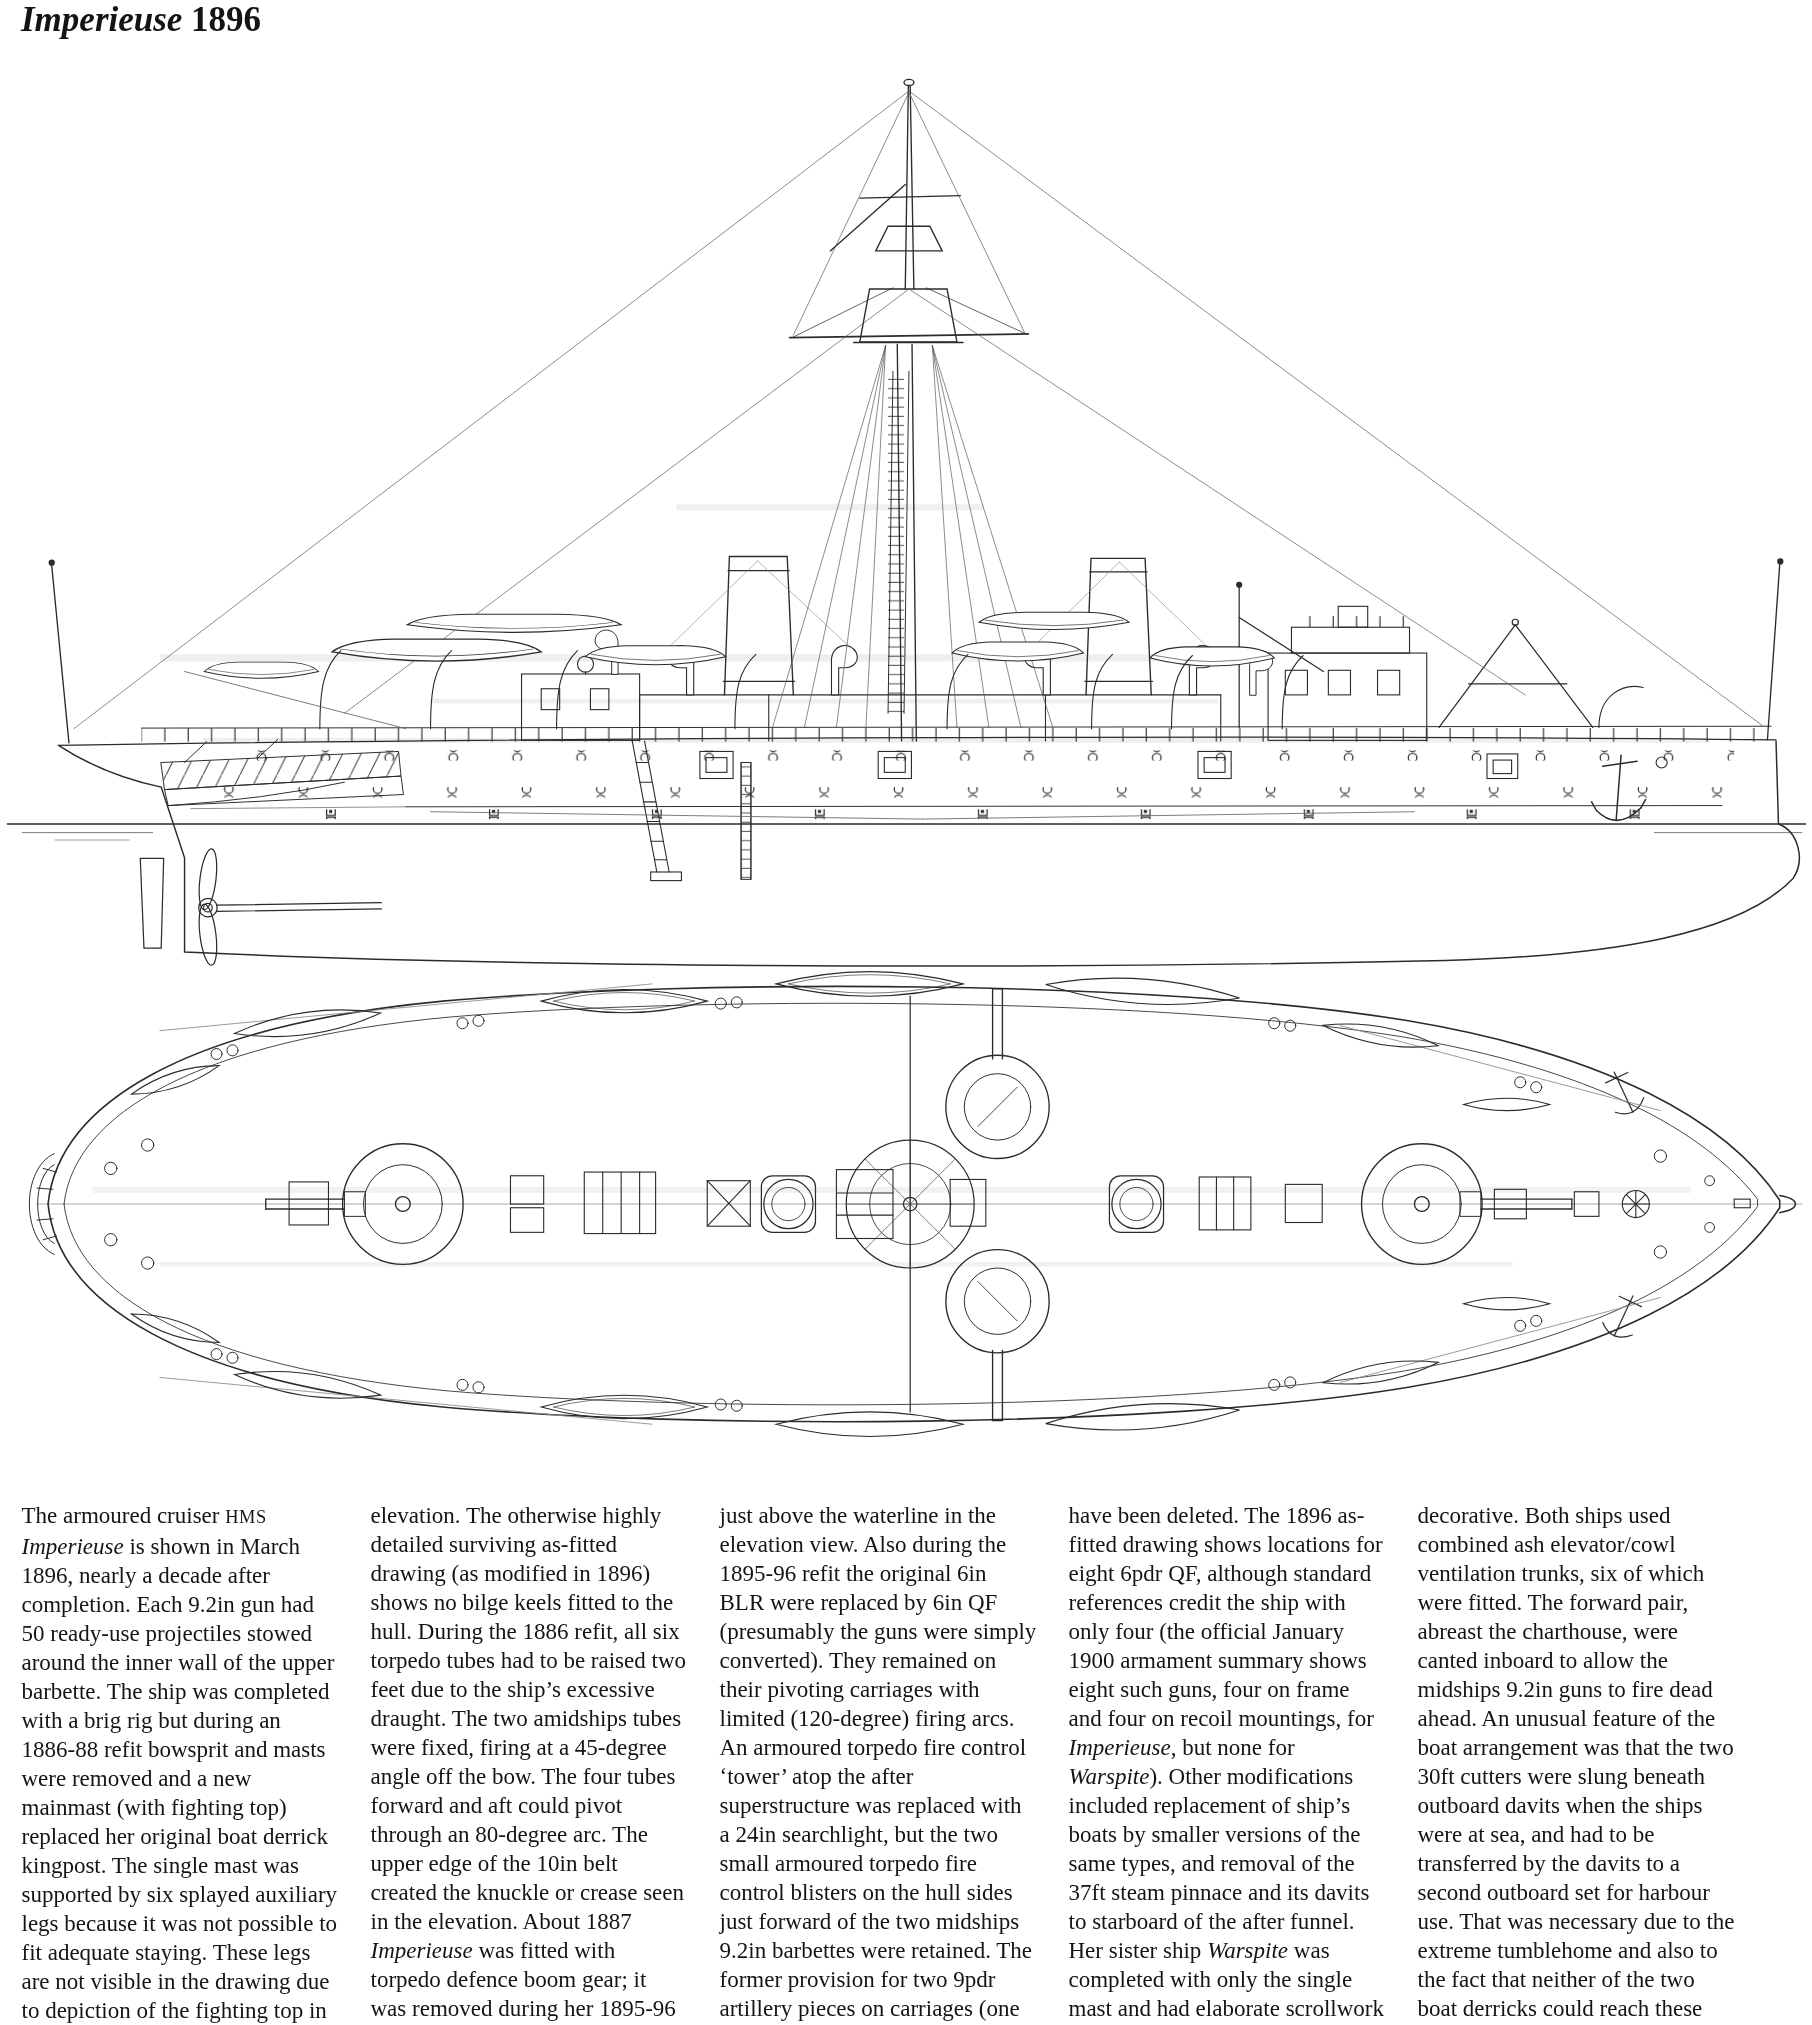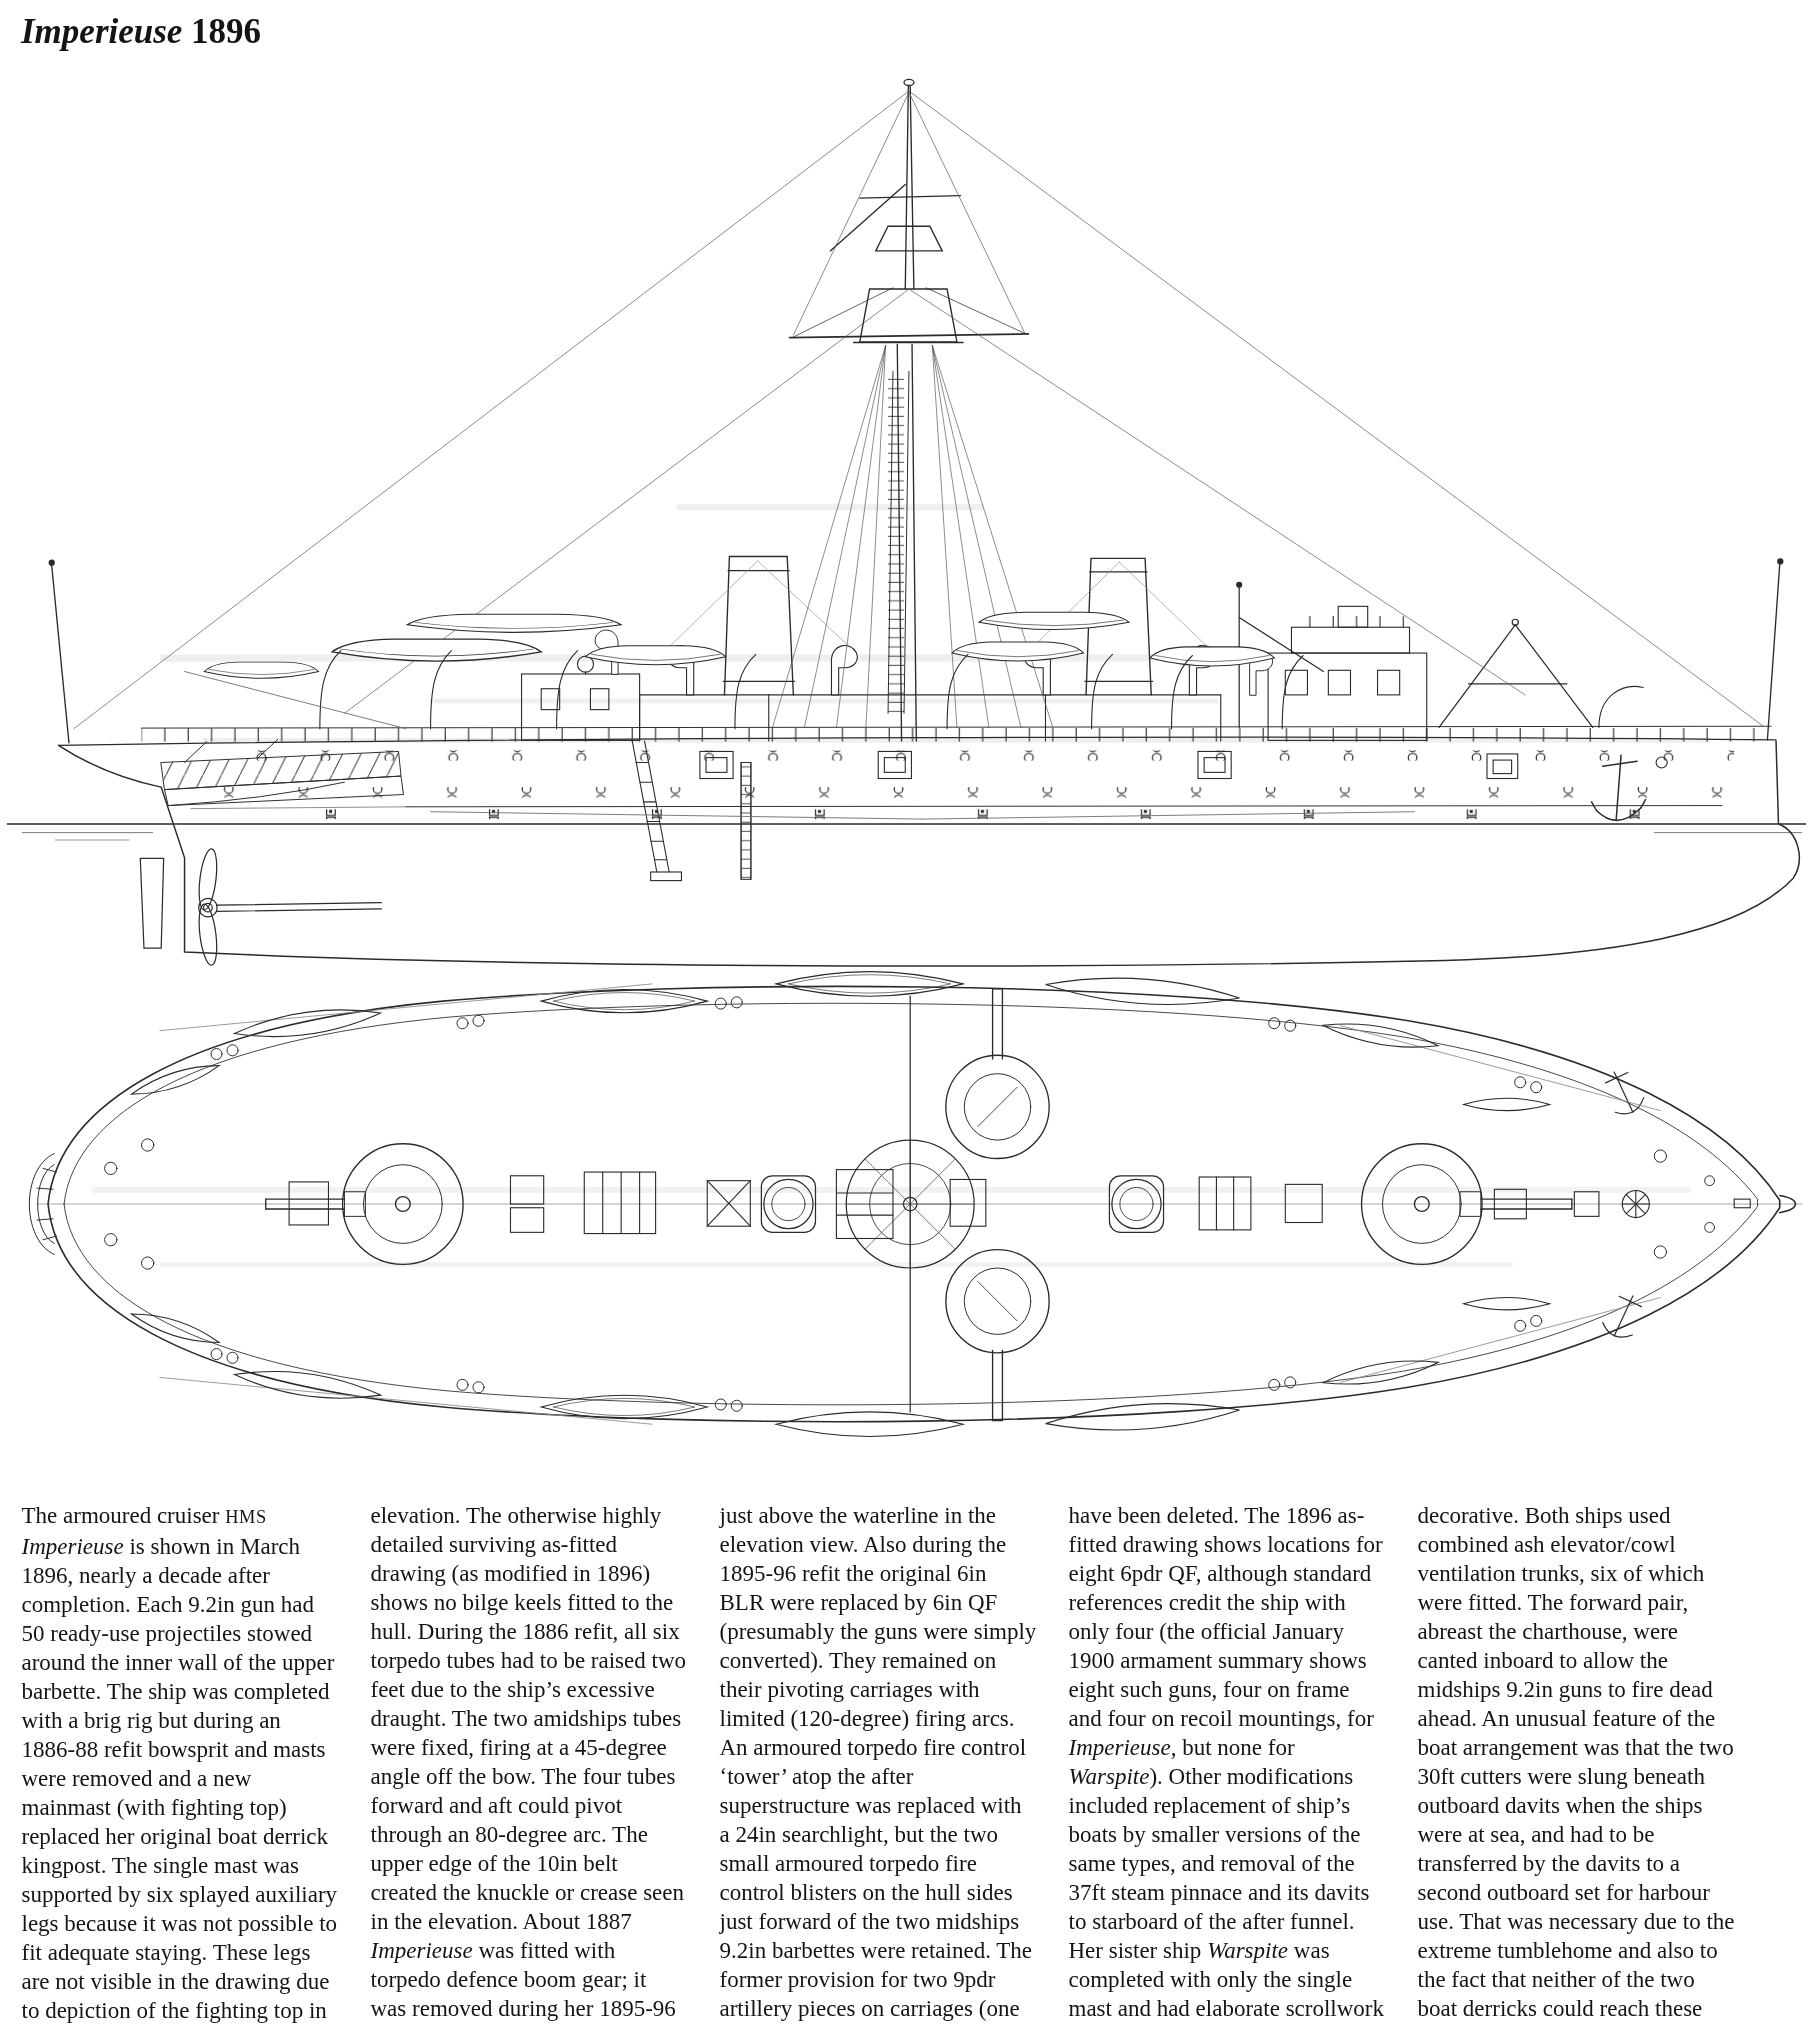--- a/index.html
+++ b/index.html
@@ -1,20 +1,20 @@
 <!DOCTYPE html>
 <html style="font-size:9.8px"><head>
 <meta charset="utf-8">
 <style>
   html,body{margin:0;padding:0;background:#e8e8e8;}
   .page{position:relative;width:1813px;height:2025px;background:#ffffff;overflow:hidden;
         font-family:"Liberation Serif", serif;color:#141414;}
   .art{position:absolute;left:0;top:0;z-index:1;}
   .title{position:absolute;left:21px;top:0px;z-index:3;font-size:35px;font-weight:700;
-         letter-spacing:0px;white-space:nowrap;margin-top:12px;}
+         letter-spacing:0px;white-space:nowrap;}
   .title .ital{font-style:italic;margin-right:8.6px;}
   .cols{position:absolute;left:21.5px;top:1501px;z-index:3;display:grid;
         grid-template-columns:repeat(5,317px);column-gap:32px;}
   .col p{margin:0;font-size:23px;line-height:29px;text-align:left;}
   .col .it{font-style:italic;}
   .col .sc{font-size:0.80em;letter-spacing:0.6px;text-align:right;}
 </style>
 </head>
 <body>
 

